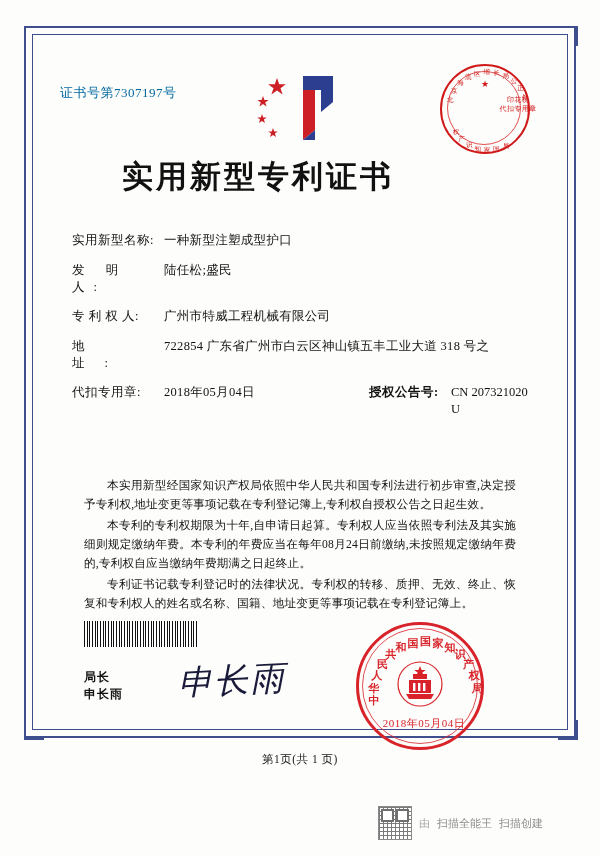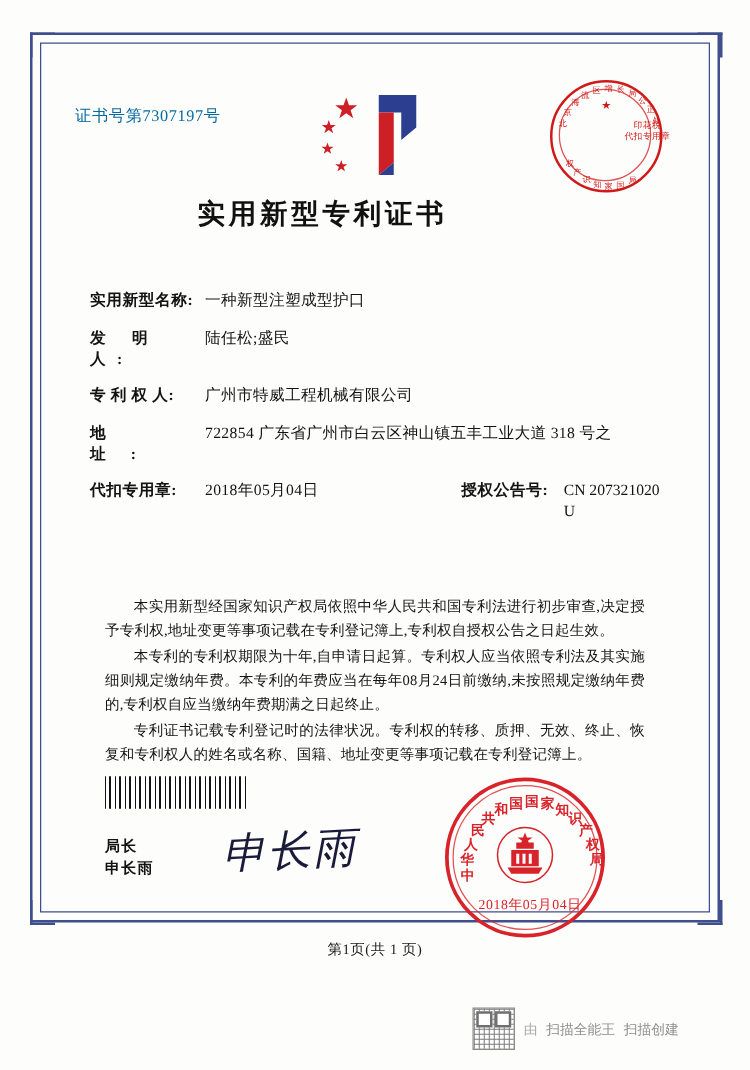--- a/index.html
+++ b/index.html
@@ -107,21 +107,21 @@
     left: 39px; top: 14px;
     font-size: 9px;
     line-height: 9px;
   }
 
   .title {
     position: absolute;
     left: 0; top: 156px;
     width: 516px;
     text-align: center;
-    font-size: 22px;
+    font-size: 31px;
     font-weight: bold;
     letter-spacing: 3px;
     color: #111111;
     font-family: Liberation Sans, sans-serif;
   }
 
   
   .fields {
     position: absolute;
     left: 72px; top: 232px;
@@ -132,21 +132,21 @@
   .frow {
     display: flex;
     align-items: flex-start;
     margin-bottom: 12.5px;
     line-height: 17px;
   }
   .flabel {
     width: 92px;
     flex: 0 0 92px;
     letter-spacing: 0.5px;
-    font-weight: bold;
+    font-weight: normal;
   }
   .flabel.sp1 { letter-spacing: 9px; }
   .flabel.sp3 { letter-spacing: 20px; }
   .fvalue {
     flex: 1 1 auto;
     letter-spacing: 0.3px;
   }
   .frow.two-col .fvalue { flex: 0 0 205px; }
   .frow.two-col .flabel2 {
     width: 82px;

